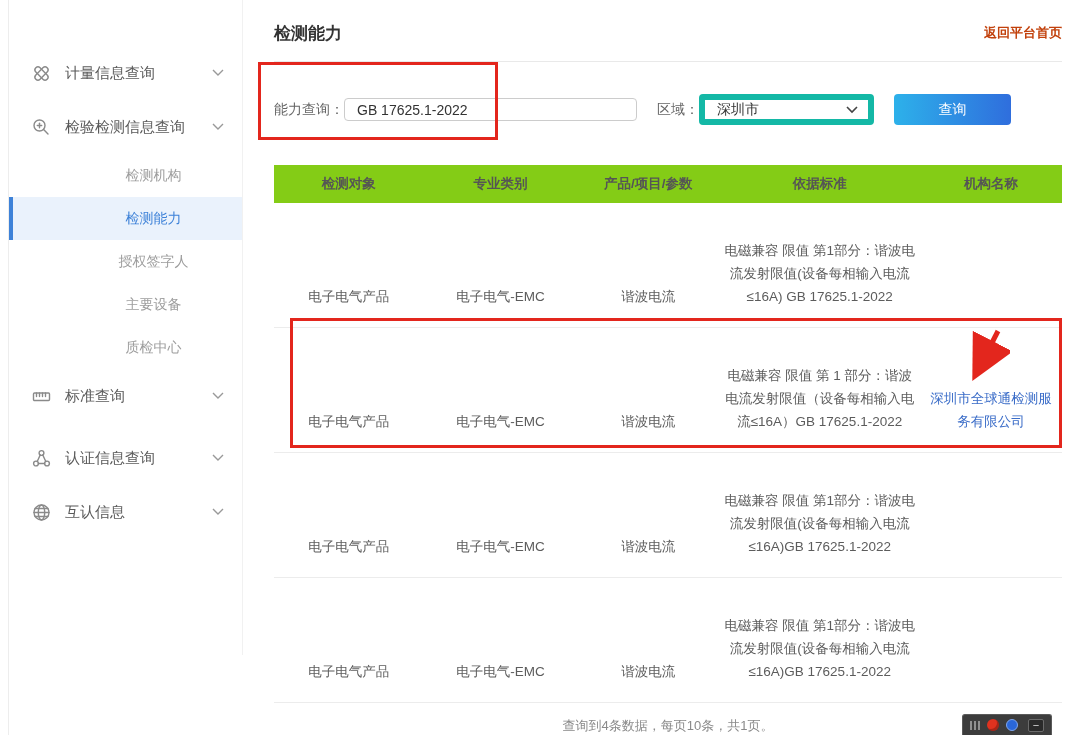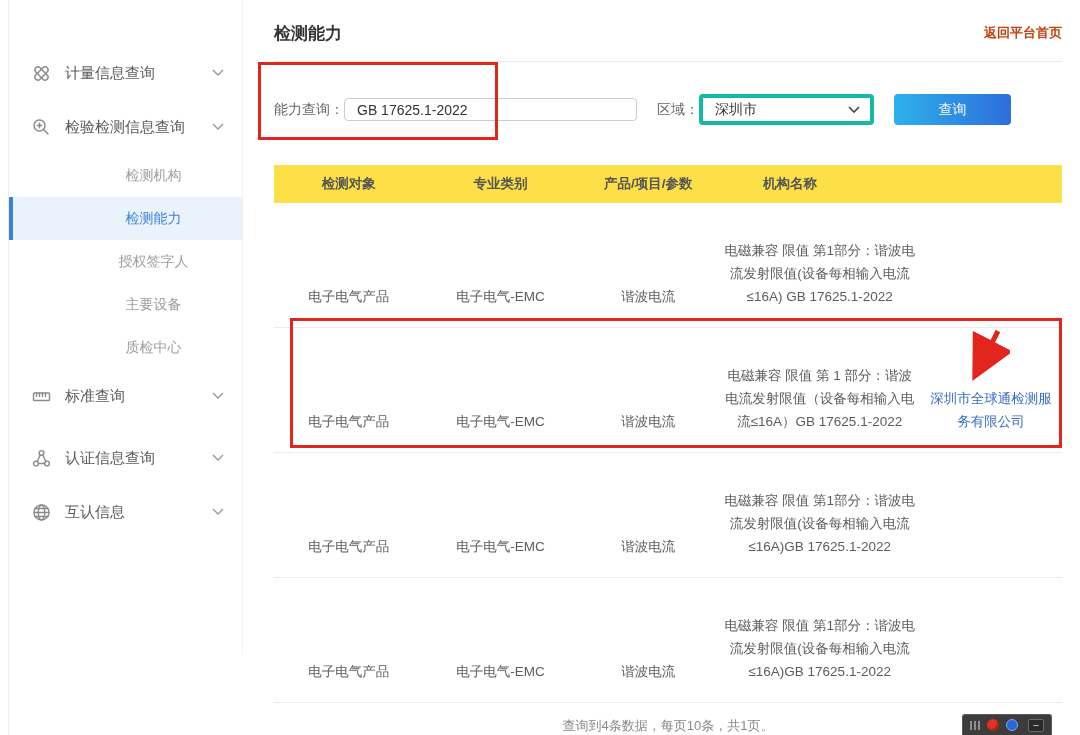--- a/index.html
+++ b/index.html
@@ -29,31 +29,31 @@
   .back-link { position:absolute; right:18px; top:24px; font-size:13px;
     font-weight:bold; color:#c2410c; text-decoration:none; cursor:pointer; }
   .title-rule { margin:16px 18px 0 30px; border-bottom:1px solid #e9e9e9; }
 
   .search-row { display:flex; align-items:center; margin:32px 18px 0 30px; height:31px; }
   .field-label { font-size:14px; color:#666; white-space:nowrap; }
   .cap-input { width:293px; height:23px; border:1px solid #ccc; border-radius:4px;
     padding:0 12px; font-size:14px; color:#333; outline:none;
     font-family:"Liberation Sans","DejaVu Sans",sans-serif; }
   .region-label { margin-left:20px; }
-  .select-box { width:175px; height:31px; border:4px solid #14b8a6; border-radius:4px;
+  .select-box { width:175px; height:31px; border:6px solid #14b8a6; border-radius:4px;
     display:flex; align-items:center; padding:0 10px 0 12px; font-size:14px;
     color:#333; cursor:pointer; }
   .select-box .sel-text { flex:1; }
   .query-btn { margin-left:20px; width:117px; height:31px; border:none; border-radius:4px;
     background:linear-gradient(90deg,#2db1ea,#2f6edd); color:#fff; font-size:14px;
     cursor:pointer; font-family:"Liberation Sans","DejaVu Sans",sans-serif; }
 
   
   .table { margin:40px 18px 0 30px; }
-  .t-head { display:flex; background:#fde047; height:38px; align-items:center; }
+  .t-head { display:flex; background:#84cc16; height:38px; align-items:center; }
   .t-head .hc { font-size:13.5px; font-weight:bold; color:#555; text-align:center; }
   .t-row { display:flex; align-items:flex-end; height:125px; padding-bottom:18px;
     border-bottom:1px solid #ececec; }
   .tc { font-size:13.5px; color:#5c5c5c; text-align:center; line-height:1.7; }
   .c1 { width:19%; } .c2 { width:19.5%; } .c3 { width:18%; } .c4 { width:25.5%; } .c5 { width:18%; }
   .std-wrap { display:inline-block; max-width:196px; }
   .org-link { color:#3a6cc8; cursor:pointer; text-decoration:none; display:inline-block; max-width:130px; }
   .t-footer { text-align:center; margin-top:14px; font-size:13px; color:#8a8a8a; }
 
   
@@ -197,20 +197,21 @@
           </svg>
       </div>
       <button class="query-btn">查询</button>
     </div>
 
     <div class="table">
       <div class="t-head">
         <div class="hc c1">检测对象</div>
         <div class="hc c2">专业类别</div>
         <div class="hc c3">产品/项目/参数</div>
+        <div class="hc c4">依据标准</div>
         <div class="hc c5">机构名称</div>
       </div>
 
       <div class="t-row">
         <div class="tc c1">电子电气产品</div>
         <div class="tc c2">电子电气-EMC</div>
         <div class="tc c3">谐波电流</div>
         <div class="tc c4"><span class="std-wrap">电磁兼容 限值 第1部分：谐波电流发射限值(设备每相输入电流≤16A) GB 17625.1-2022</span></div>
         <div class="tc c5"></div>
       </div>

